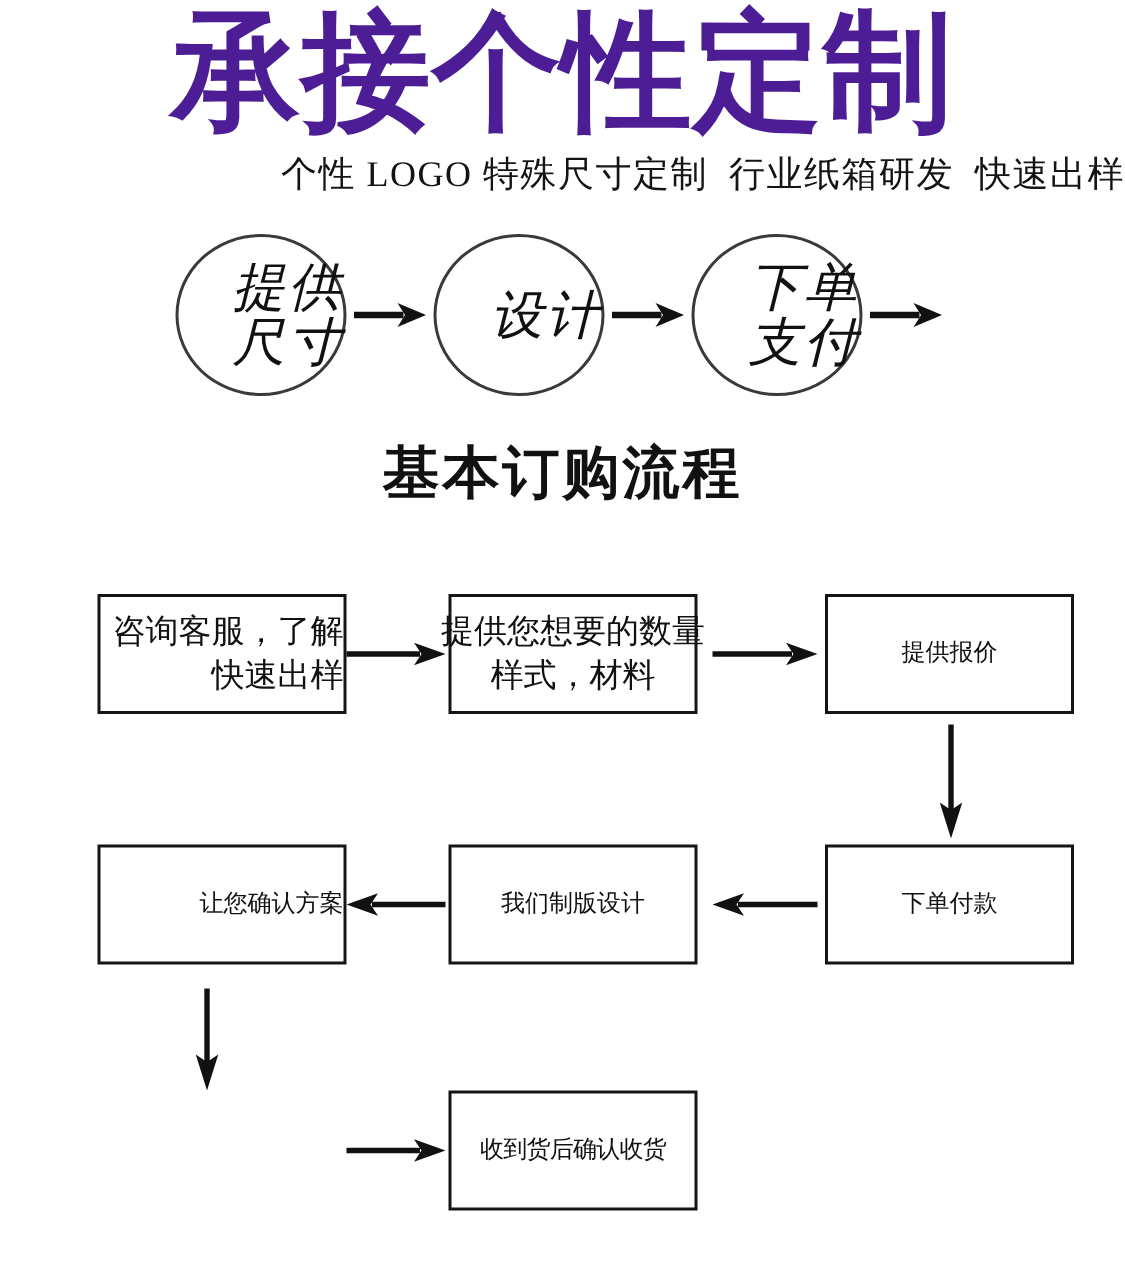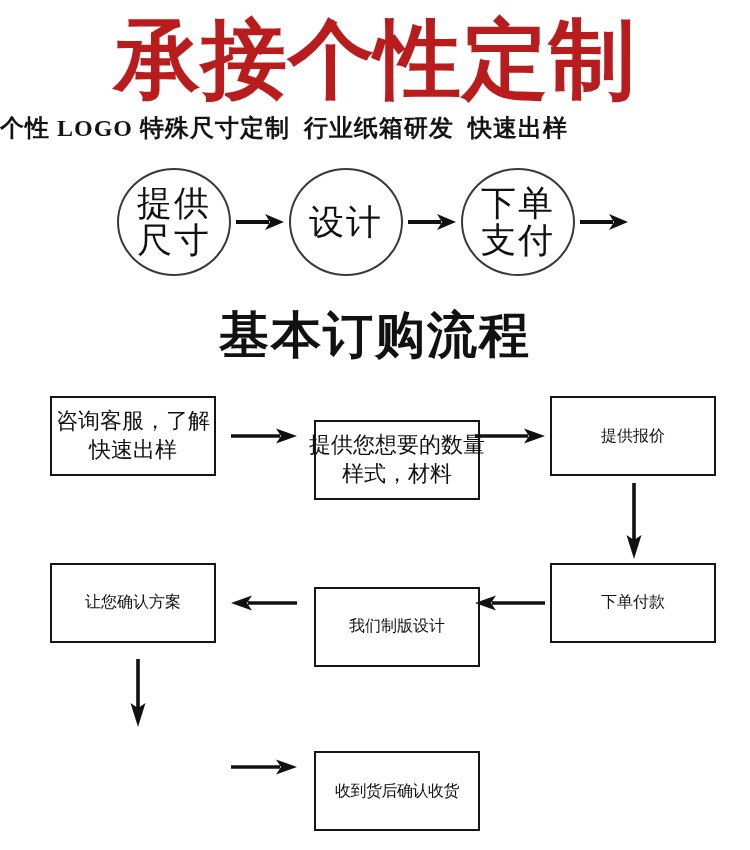--- a/index.html
+++ b/index.html
@@ -9,71 +9,72 @@
     height: 850px;
     margin: 0 auto;
     background: #ffffff;
     color: #111111;
     font-family: "Liberation Serif", "DejaVu Serif", serif;
     overflow: hidden;
   }
   
   .main-title {
     margin: 0;
-    padding-top: 12px;
+    padding-top: 0;
     text-align: center;
     font-size: 86px;
     line-height: 1.12;
     font-weight: bold;
     letter-spacing: 1px;
-    color: #b91c1c;
+    color: #4c1d95;
   }
   .sub-title {
     margin-top: 4px;
-    text-align: left;
+    text-align: right;
     font-size: 24px;
-    font-weight: 700;
+    font-weight: 400;
     letter-spacing: 1px;
     white-space: pre-wrap;
     color: #141414;
   }
   
   .circle-row {
     margin-top: 24px;
     display: flex;
     justify-content: center;
     align-items: center;
   }
   .step-circle {
     width: 114px;
     height: 108px;
     border: 2px solid #3a3a3a;
     border-radius: 50%;
     display: flex;
     flex-direction: column;
     justify-content: center;
-    align-items: center;
+    align-items: flex-end;
     box-sizing: border-box;
     flex: 0 0 auto;
+    font-style: italic;
   }
   .step-circle span {
     display: block;
     font-size: 35px;
     line-height: 1.06;
     font-weight: 500;
     letter-spacing: 2px;
     text-align: center;
   }
   .circle-arrow { flex: 0 0 auto; margin: 0 4px; }
   
   .section-title {
     margin: 16px;
     margin-top: 26px;
     text-align: center;
-    font-size: 50px;
+    font-size: 38px;
     font-weight: 600;
     letter-spacing: 2px;
     color: #111111;
   }
   
   .flow {
     position: absolute;
     left: 0; top: 380px;
     width: 750px;
     height: 470px;
@@ -96,22 +97,22 @@
     font-size: 22px;
     line-height: 1.3;
     font-weight: 500;
     white-space: nowrap;
   }
   .flow-box.single span { font-size: 16px; }
   .flow-box.tight span { font-size: 16px; letter-spacing: -0.5px; }
   .r1 { top: 16px; }
   .r2 { top: 183px; font-family: Liberation Mono, monospace; }
   .r3 { top: 347px; }
-  .c1 { left: 50px; }
-  .c2 { left: 314px; margin-top: 24px; }
+  .c1 { left: 65px; align-items: flex-end; }
+  .c2 { left: 299px; }
   .c3 { left: 550px; }
   .arrow { position: absolute; }
 </style>
 </head>
 <body>
 
 <div class="canvas">
 
   <h1 class="main-title">承接个性定制</h1>
   <div class="sub-title">个性 LOGO 特殊尺寸定制  行业纸箱研发  快速出样</div>

